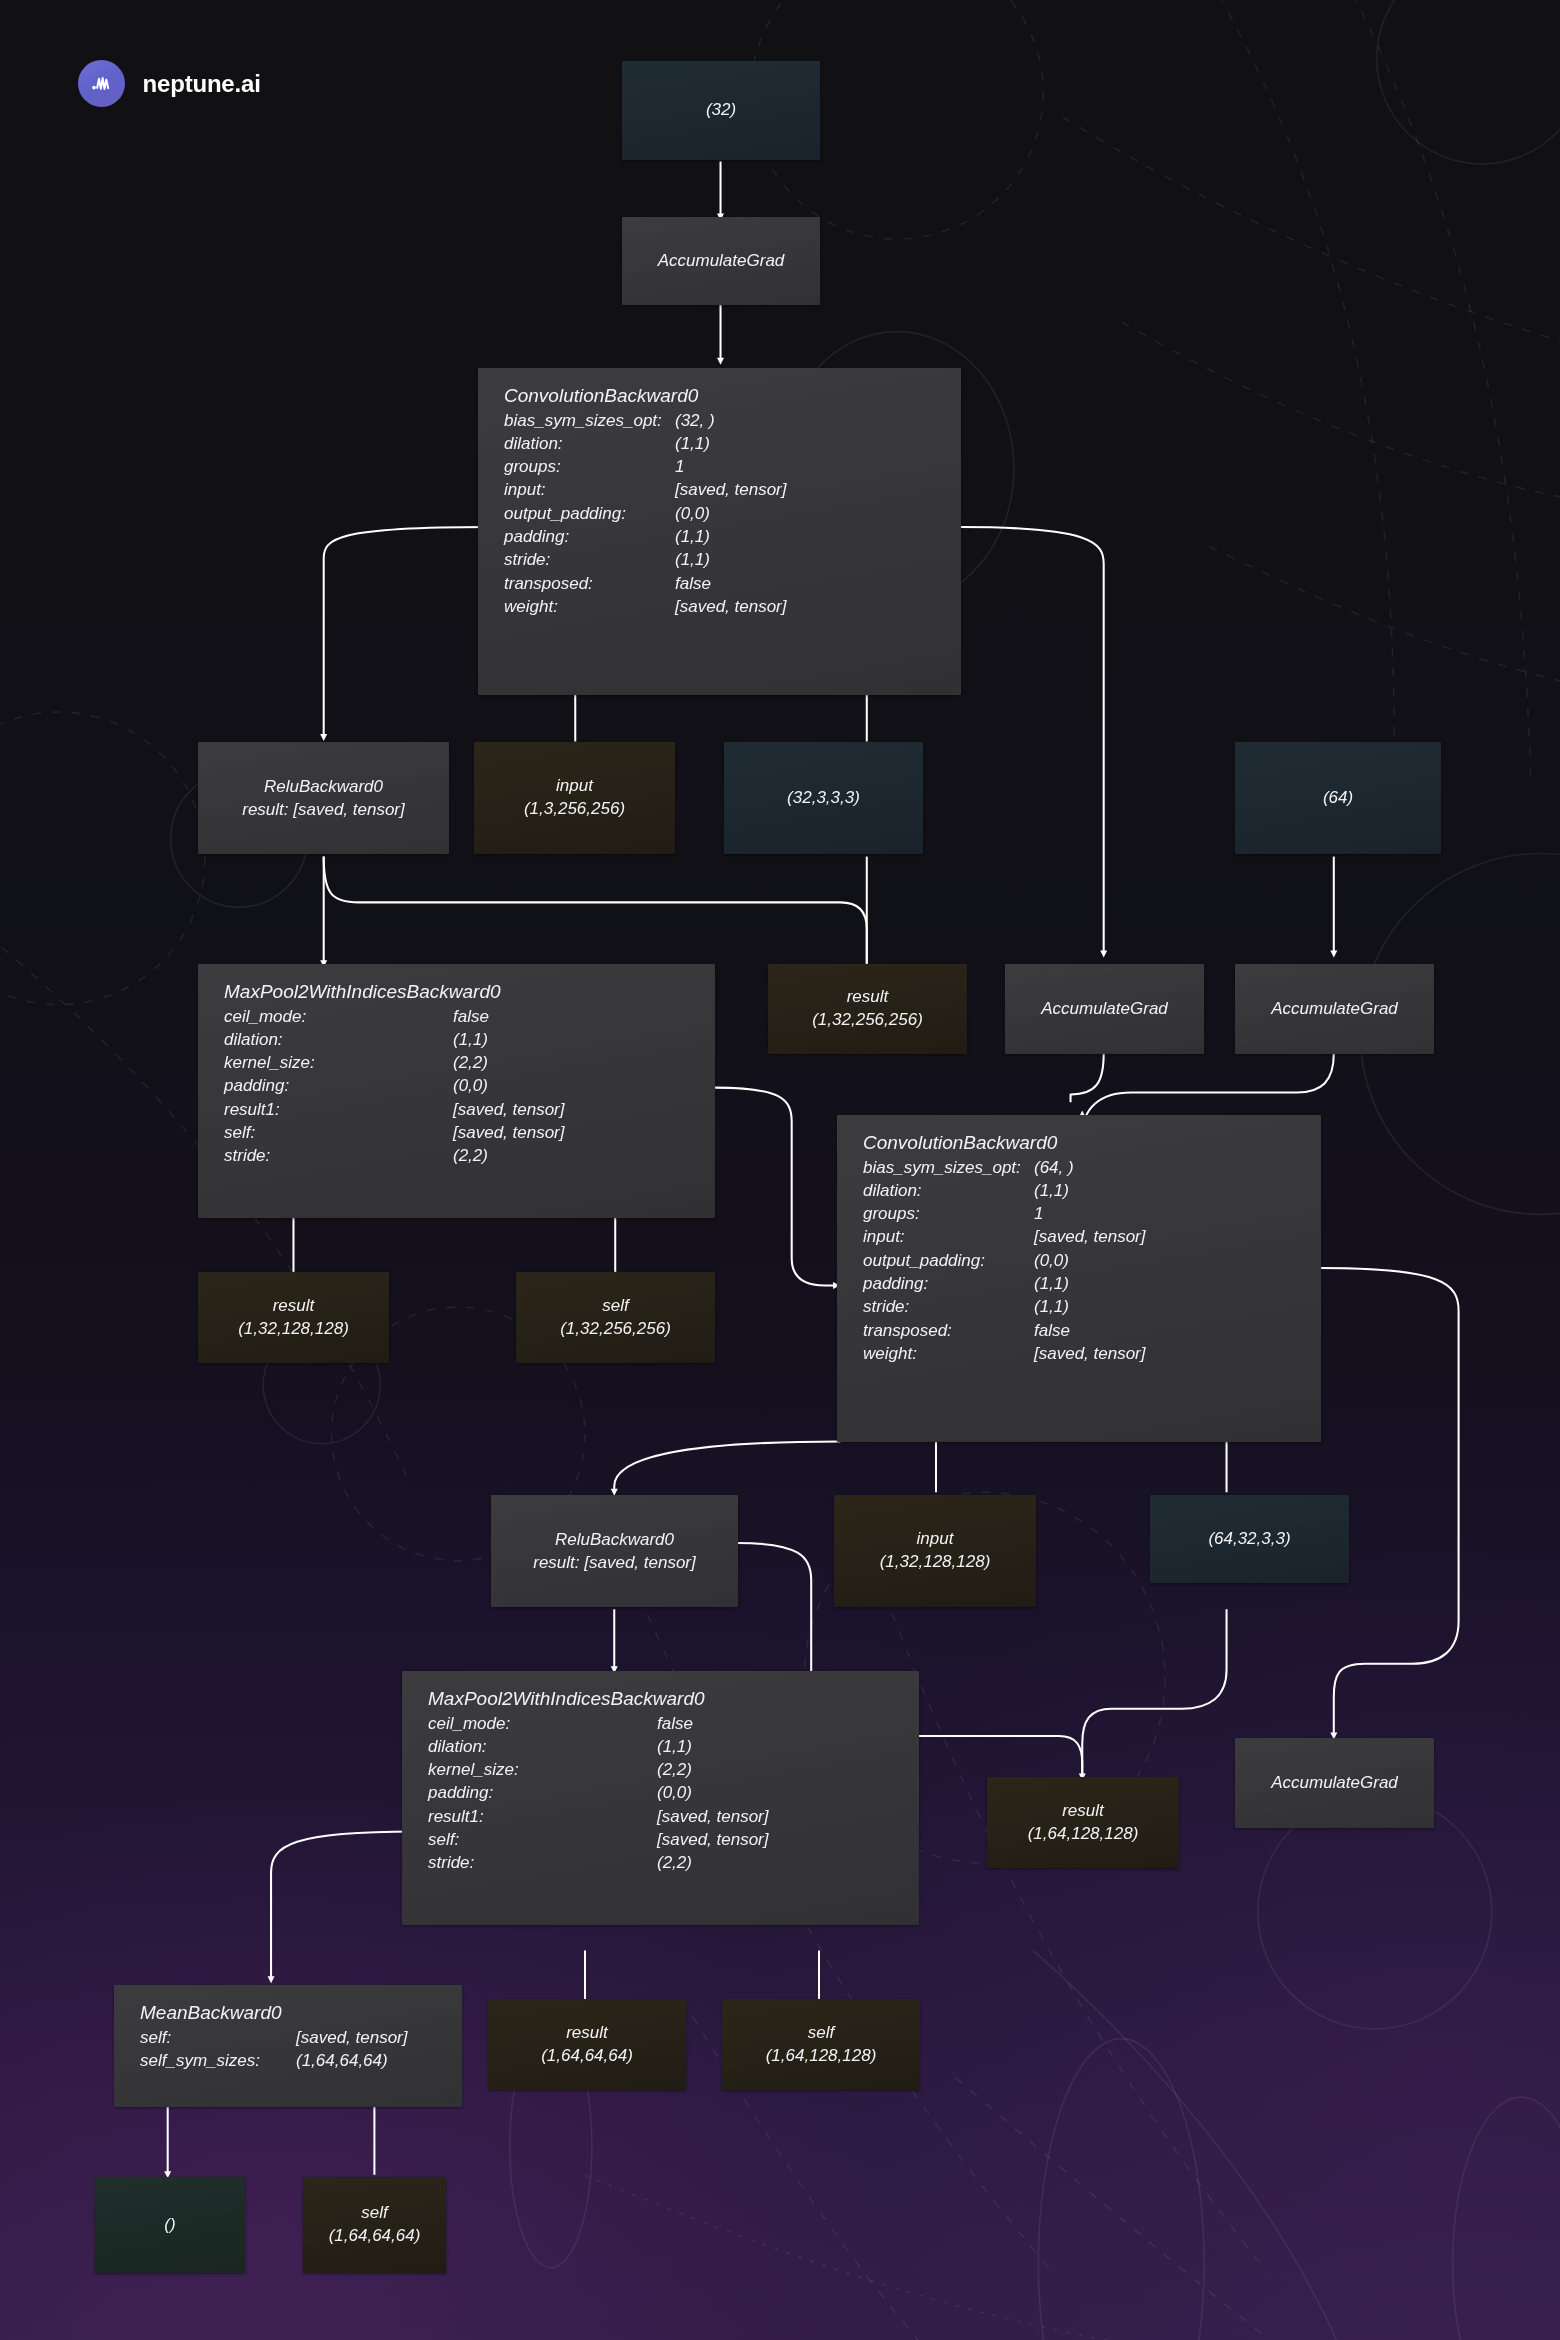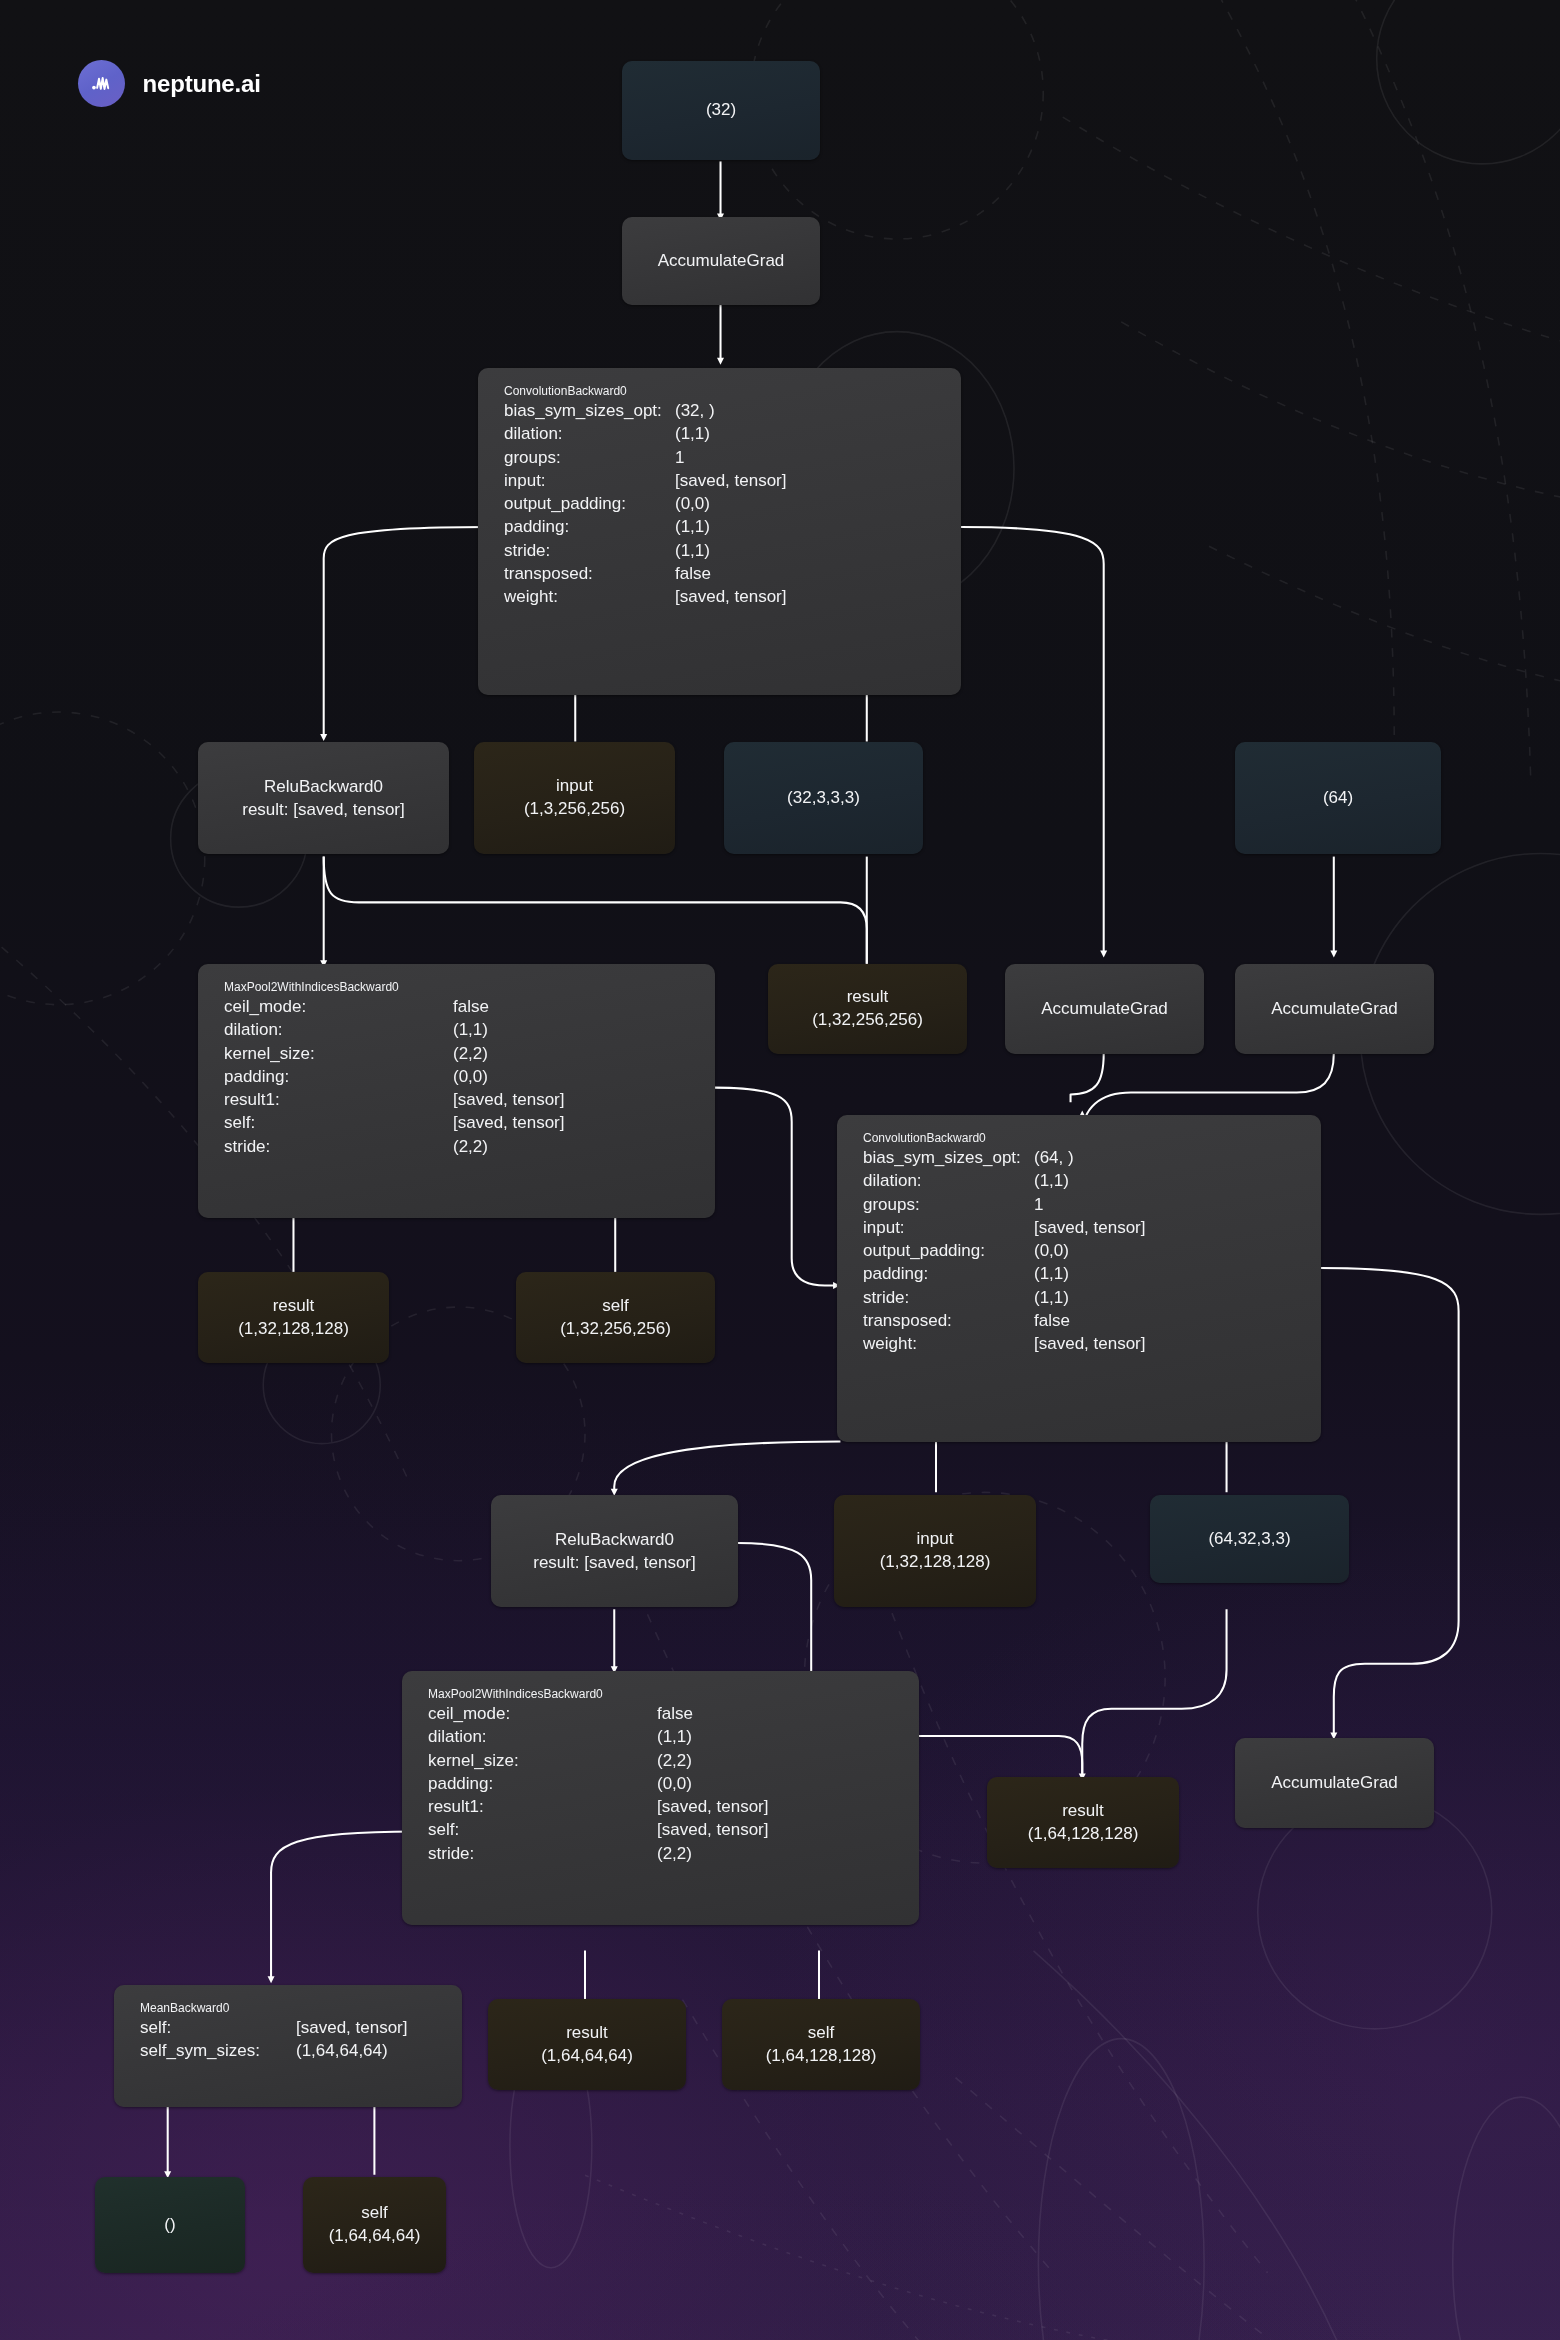--- a/index.html
+++ b/index.html
@@ -29,23 +29,24 @@
     display: flex; align-items: center; justify-content: center;
   }
   #brand .wordmark { color: #fff; font-size: 24px; font-weight: 700; letter-spacing: -0.2px; }
 
   
   #edges { position: absolute; inset: 0; width: 1560px; height: 2341px; pointer-events: none; }
 
   
   .node {
     position: absolute;
-    border-radius: 10px;
+    border-radius: 1px;
     color: #f2f3f5;
     box-shadow: 0 1px 2.9px rgba(0,0,0,0.45);
+    font-style: italic;
   }
   .node.op {
     background: linear-gradient(170deg, #3c3c3e 0%, #373739 45%, #313133 100%);
   }
   .node.tensor {
     background: linear-gradient(170deg, #2c2619 0%, #262117 55%, #201c14 100%);
   }
   .node.param {
     background: linear-gradient(170deg, #202c34 0%, #1d2730 55%, #1a232b 100%);
   }
@@ -57,21 +58,21 @@
   .node.center {
     display: flex; flex-direction: column;
     align-items: center; justify-content: center;
     text-align: center; line-height: 1.33;
     font-size: 17px;
   }
   .node.center .l2 { font-size: 17px; }
 
   
   .node.detail { padding: 14.6px 21.5px 15.6px 26px; }
-  .node.detail .title { font-size: 12px; line-height: 1.37; white-space: nowrap; }
+  .node.detail .title { font-size: 19px; line-height: 1.37; white-space: nowrap; }
   .node.detail table { border-collapse: collapse; }
   .node.detail td { font-size: 17px; line-height: 1.37; padding: 0; white-space: nowrap; vertical-align: top; }
   .node.detail td.k { padding-right: 9.8px; }
   .node.detail.wide td.k { min-width: 171px; }
   .node.detail.narrow td.k { min-width: 115px; }
 
   
   .node.relu {
     display: flex; flex-direction: column;
     align-items: center; justify-content: center;

